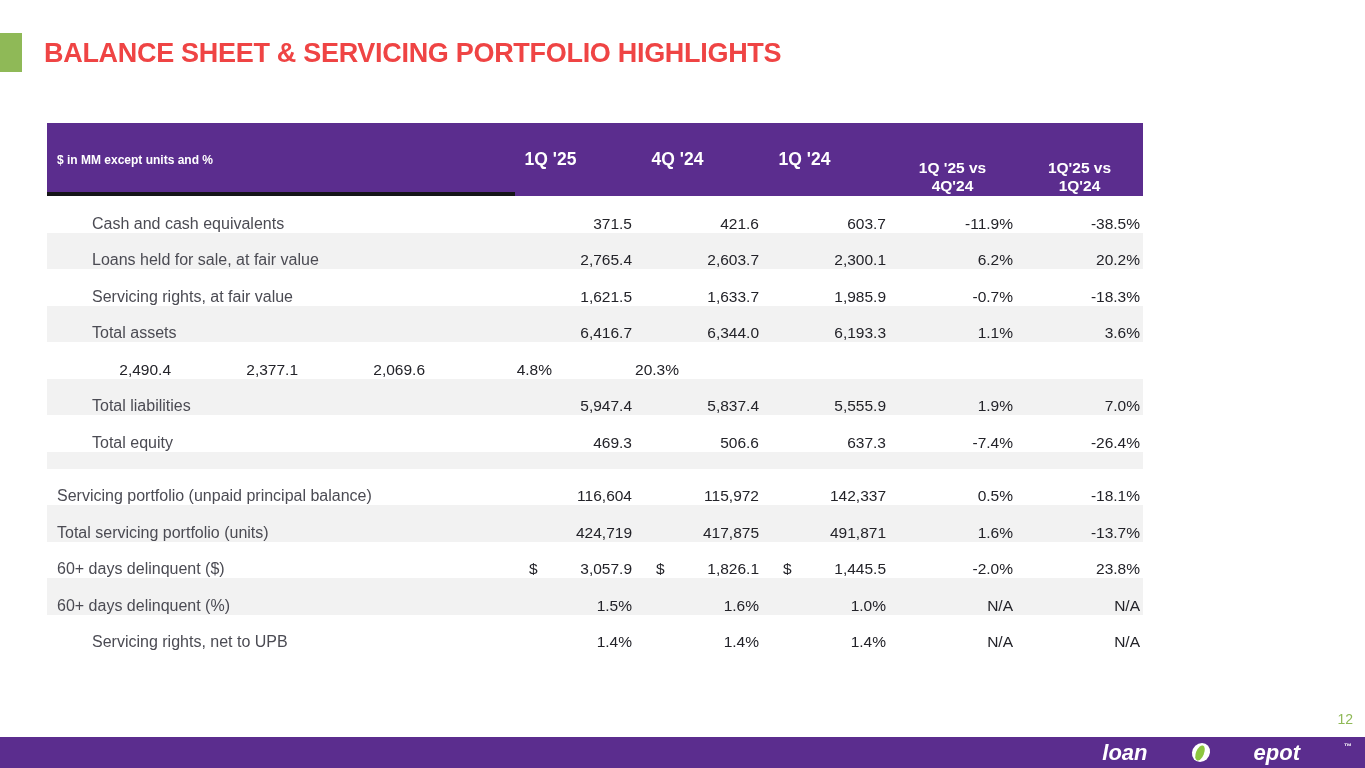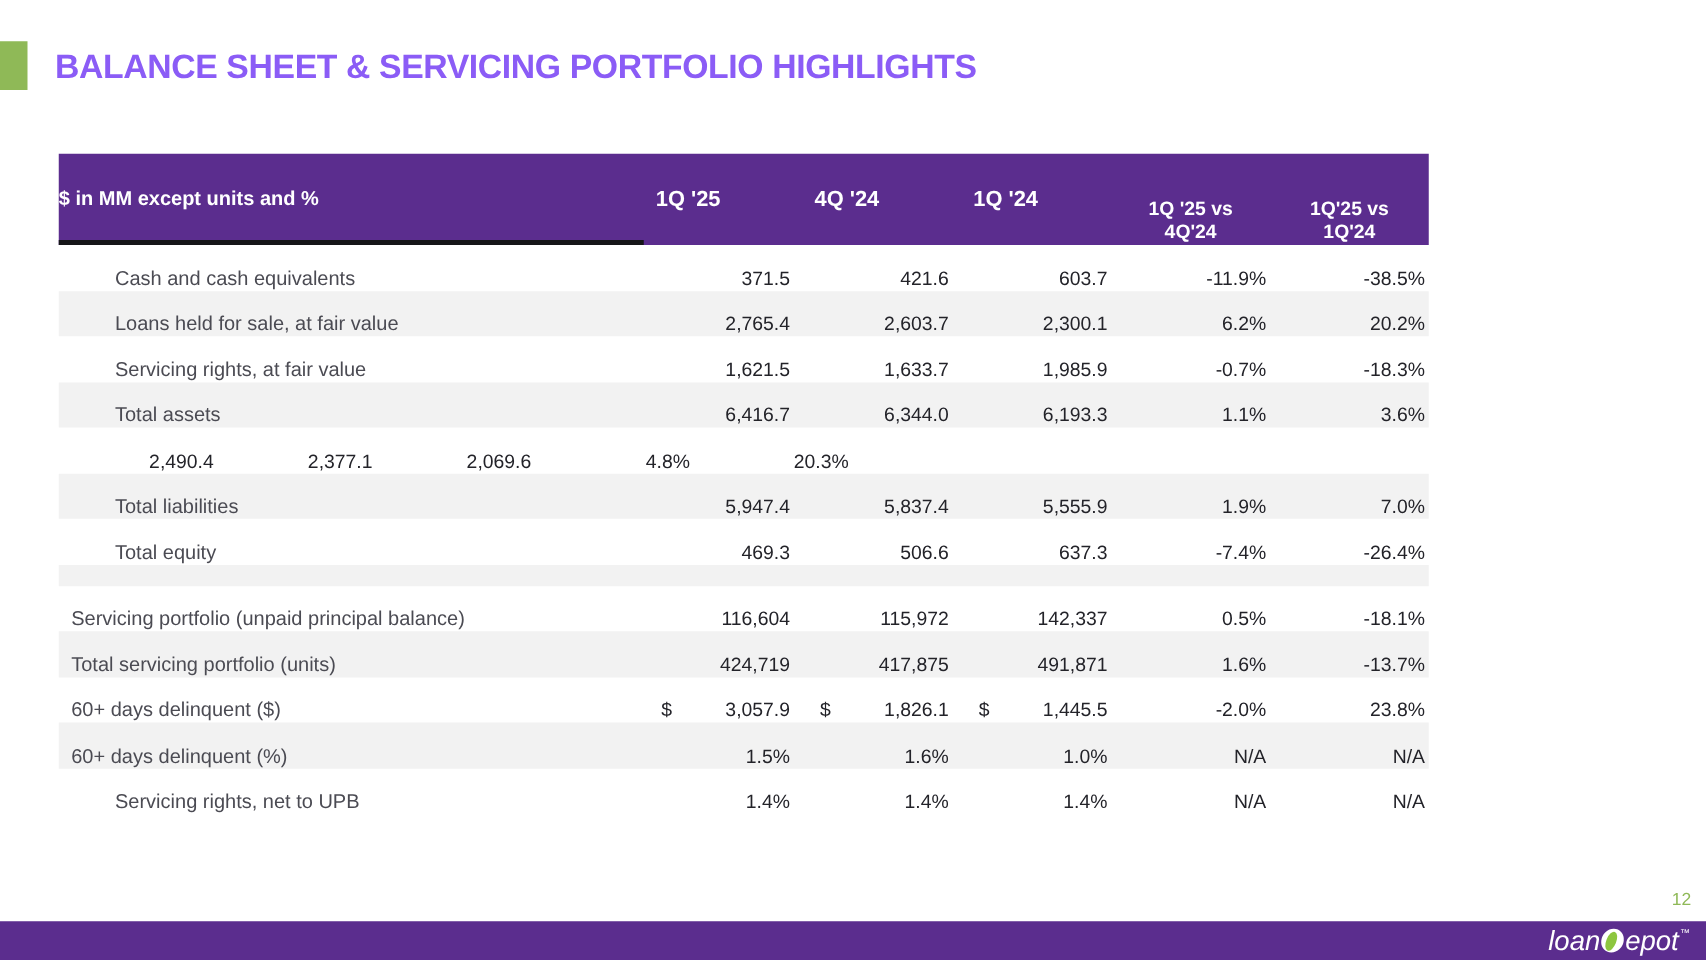--- a/index.html
+++ b/index.html
@@ -16,40 +16,41 @@
   .accent-bar {
     position: absolute; left: 0; top: 33px;
     width: 22px; height: 39px;
     background: #8fb957;
   }
   .page-title {
     position: absolute; left: 44px; top: 38px;
     margin: 0;
     font-size: 27px; font-weight: 800;
     letter-spacing: -0.3px;
-    color: #8b5cf6;
+    color: #ef4444;
     text-align: right;
   }
 
   
   .table {
     position: absolute; left: 47px; top: 123px;
     width: 1096px;
   }
   .thead {
     position: relative;
     display: flex;
     height: 73px;
     background: #5b2d8e;
     color: #ffffff;
   }
   .h-label {
     flex: 1;
     display: flex; align-items: center;
-    font-weight: bold; font-size: 16px;
+    padding-left: 10px;
+    font-weight: bold; font-size: 12px;
   }
   .h-col {
     width: 127px; box-sizing: border-box;
     display: flex; align-items: center; justify-content: center;
     padding-right: 42px;
     font-weight: bold; font-size: 17.5px;
   }
   .h-vs {
     width: 127px; box-sizing: border-box;
     display: flex; flex-direction: column;
@@ -102,23 +103,24 @@
     position: absolute; left: 0; bottom: 0;
     width: 100%; height: 31px;
     background: #5b2d8e;
     display: flex; align-items: center; justify-content: flex-end;
     box-sizing: border-box;
     padding-right: 13px;
   }
   .logo {
     display: flex; align-items: center;
     color: #ffffff;
-    font-style: italic; font-weight: normal;
+    font-style: italic; font-weight: bold;
     font-size: 22px;
     line-height: 1;
+    gap: 43px;
   }
   .dmark {
     position: relative;
     width: 18px; height: 19px;
     margin: 0 1px;
     display: inline-block;
   }
   .dmark::before {
     content: '';
     position: absolute; inset: 0;

